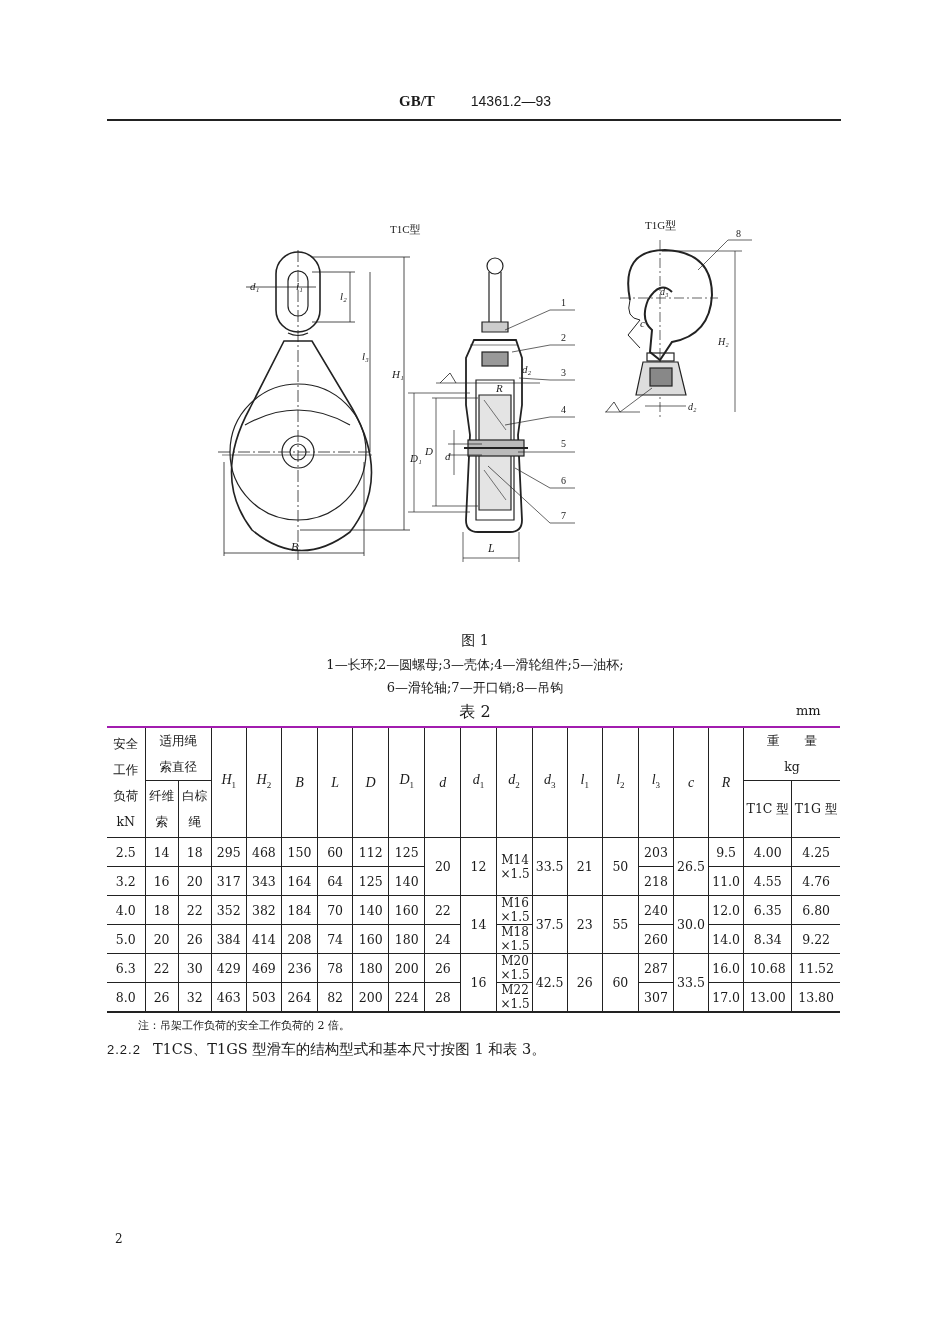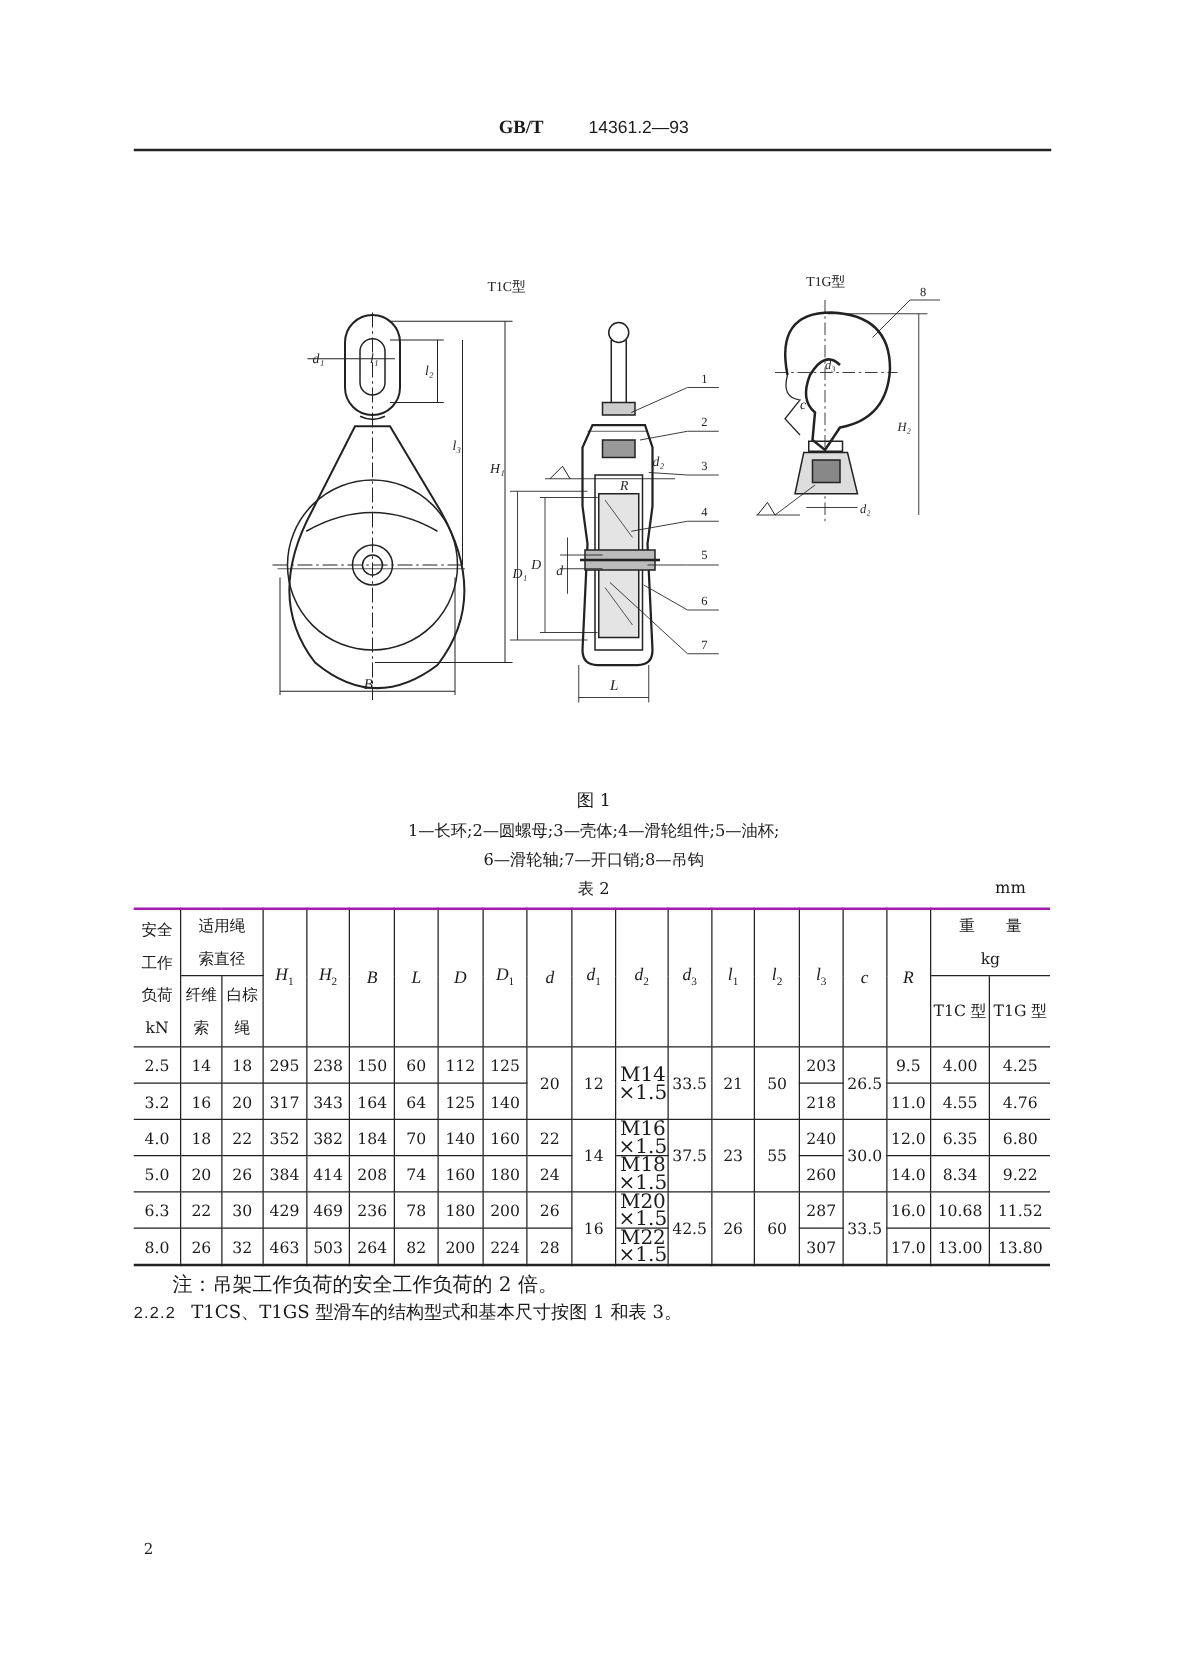--- a/index.html
+++ b/index.html
@@ -13,22 +13,22 @@
   .unit { position:absolute; left:796px; top:703px; font-size:13px; }
   table.spec { position:absolute; left:107px; top:726px; width:733px; border-collapse:collapse; font-size:12.5px; font-family:"DejaVu Serif",serif; }
   table.spec th, table.spec td { border:1px solid #222; text-align:center; padding:0; font-weight:normal; }
   table.spec { border-top:2px solid #a21caf; border-bottom:2px solid #222; }
   table.spec th.left, table.spec td.left { border-left:none; }
   table.spec th.right, table.spec td.right { border-right:none; }
   table.spec thead th { line-height:26px; }
   table.spec tbody td { height:28px; }
   .it { font-style:italic; font-family:"Liberation Serif",serif; font-size:14px; }
   .it sub { font-size:9px; font-style:normal; }
-  .m { font-size:16px; line-height:14px; text-align:left; padding-left:2px !important; }
-  .note { position:absolute; left:138px; top:1018px; font-size:16px; }
+  .m { font-size:12px; line-height:14px; text-align:left; padding-left:2px !important; }
+  .note { position:absolute; left:138px; top:1018px; font-size:11px; }
   .para { position:absolute; left:107px; top:1040px; font-size:14.5px; }
   .para .sec { font-family:"Liberation Sans",sans-serif; font-size:13px; margin-right:12px; letter-spacing:1px; }
   .pageno { position:absolute; left:115px; top:1232px; font-size:12px; }
   svg text { font-family:"Liberation Serif",serif; }
 </style>
 </head>
 <body>
 
 <div class="header">
   <b>GB/T</b>&nbsp;
@@ -142,21 +142,21 @@
     <text x="660" y="295" font-size="10" font-style="italic" fill="#222" stroke="none">d₃</text>
     <text x="640" y="327" font-size="11" font-style="italic" fill="#222" stroke="none">c</text>
     <text x="718" y="345" font-size="10" font-style="italic" fill="#222" stroke="none">H₂</text>
     <text x="688" y="410" font-size="10" font-style="italic" fill="#222" stroke="none">d₂</text>
   </g>
 </svg>
 
 <div class="fig-caption" style="top:632px;font-size:14px;">图 1</div>
 <div class="fig-caption" style="top:656px;">1—长环;2—圆螺母;3—壳体;4—滑轮组件;5—油杯;</div>
 <div class="fig-caption" style="top:679px;">6—滑轮轴;7—开口销;8—吊钩</div>
-<div class="fig-caption" style="top:702px;font-size:13px;">表 2</div>
+<div class="fig-caption" style="top:702px;font-size:16px;">表 2</div>
 <div class="unit">mm</div>
 
 <table class="spec">
   <colgroup>
     <col style="width:38px">
       <col style="width:33px">
       <col style="width:33px">
     <col style="width:35px">
       <col style="width:35px">
       <col style="width:36px">
@@ -220,21 +220,21 @@
       <th class="right">T1G 型</th>
     </tr>
   </thead>
   <tbody>
 
     <tr>
       <td class="left">2.5</td>
         <td>14</td>
         <td>18</td>
       <td>295</td>
-        <td>238</td>
+        <td>468</td>
         <td>150</td>
         <td>60</td>
         <td>112</td>
         <td>125</td>
       <td rowspan="2">20</td>
       <td rowspan="2">12</td>
       <td rowspan="2" class="m">
           <div>M14</div>
           <div>×1.5</div>
         </td>

